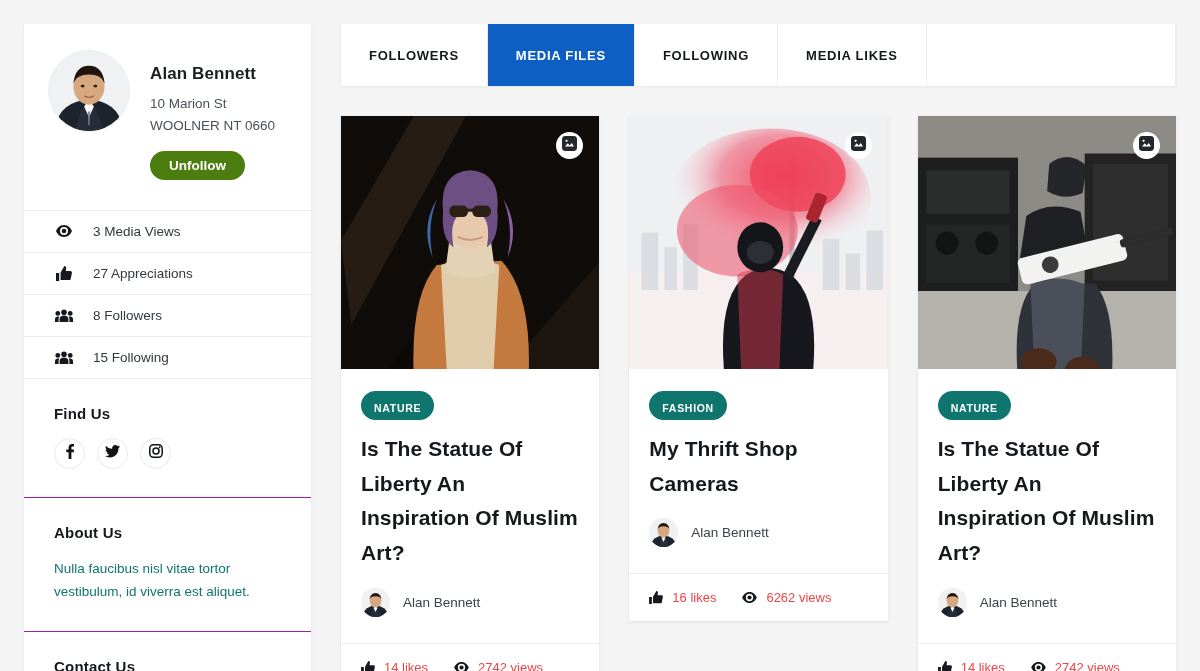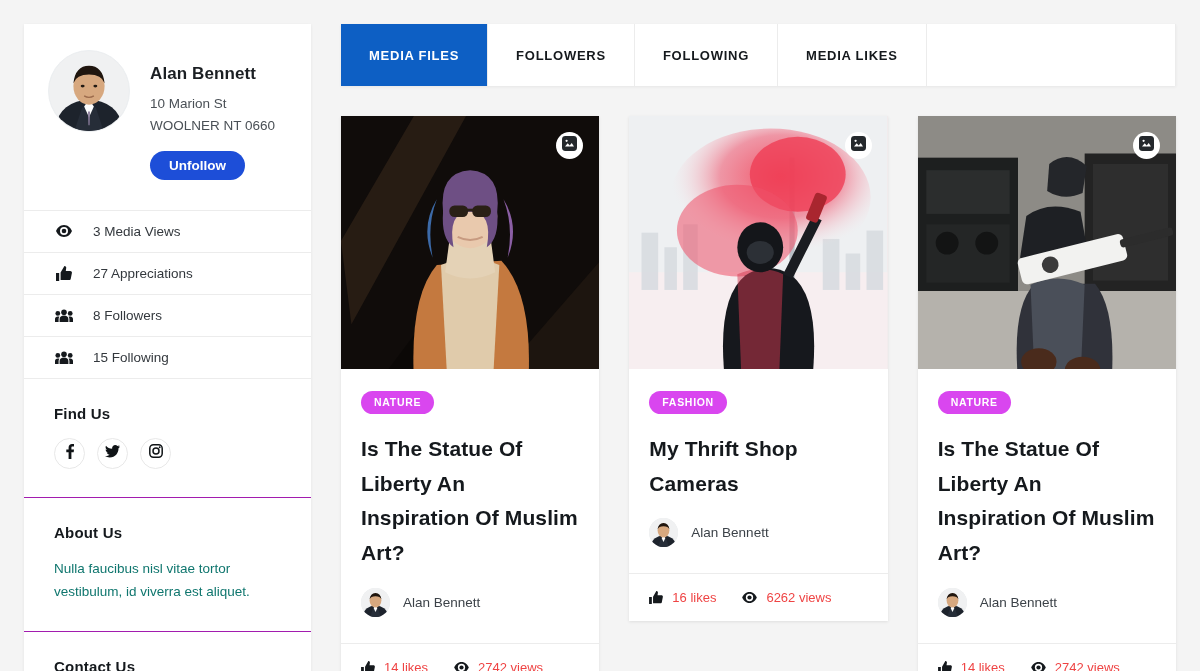--- a/index.html
+++ b/index.html
@@ -31,21 +31,21 @@
   .profile-name {
     font-size: 17px; font-weight: bold; color: #1b1f23;
     letter-spacing: .1px; margin-bottom: 9px;
   }
   .profile-addr {
     font-size: 13.5px; color: #4a5056; line-height: 1.62;
   }
   .btn-unfollow {
     margin-top: 14px;
     display: inline-block;
-    background: #1d4ed8; color: #fff;
+    background: #4d7c0f; color: #fff;
     border: none; border-radius: 40px;
     font-family: "Liberation Sans", sans-serif;
     font-size: 13.5px; font-weight: bold;
     padding: 7px 19px; cursor: pointer;
   }
 
   .stats { border-top: 1px solid #ececec; }
   .stat-row {
     display: flex; align-items: center; gap: 20px;
     padding: 13px 24px 13px 30px;
@@ -102,24 +102,24 @@
   .card-media .ph { position: absolute; inset: 0; }
   .badge-img {
     position: absolute; top: 16px; right: 16px;
     width: 27px; height: 27px; border-radius: 50%;
     background: #fff;
     display: flex; align-items: center; justify-content: center;
     cursor: pointer;
   }
   .card-body { padding: 22px 20px 6px 20px; }
   .chip {
-    display: inline-block; background: #d946ef; color: #fff;
+    display: inline-block; background: #0f766e; color: #fff;
     font-size: 10.5px; font-weight: bold; letter-spacing: .7px;
-    padding: 5px 13px 6px 13px; border-radius: 20px;
-    margin-bottom: 18px; cursor: pointer;
+    padding: 11px 13px 6px 13px; border-radius: 20px;
+    margin-bottom: 12px; cursor: pointer;
   }
   .card-title {
     font-size: 21px; font-weight: bold; color: #15191d;
     line-height: 1.65; letter-spacing: .1px; cursor: pointer;
   }
   .author { display: flex; align-items: center; gap: 13px; margin: 17px 0 20px 0; }
   .avatar-sm {
     width: 29px; height: 29px; flex: 0 0 29px; border-radius: 50%;
     overflow: hidden; background: #e8eaec;
   }
@@ -246,22 +246,22 @@
     </div>
 
     <div class="sb-block" style="border-bottom:none;">
       <div class="sb-title" style="margin-bottom:0;">Contact Us</div>
     </div>
   </aside>
 
   <section class="main">
 
     <nav class="tabbar">
+      <div class="tab">FOLLOWERS</div>
       <div class="tab active">MEDIA FILES</div>
-      <div class="tab">FOLLOWERS</div>
       <div class="tab">FOLLOWING</div>
       <div class="tab">MEDIA LIKES</div>
       <div class="tab tab-filler"></div>
     </nav>
 
     <div class="grid">
 
       <article class="card">
         <div class="card-media">
           <svg class="ph" viewBox="0 0 248 253" preserveAspectRatio="xMidYMid slice">

